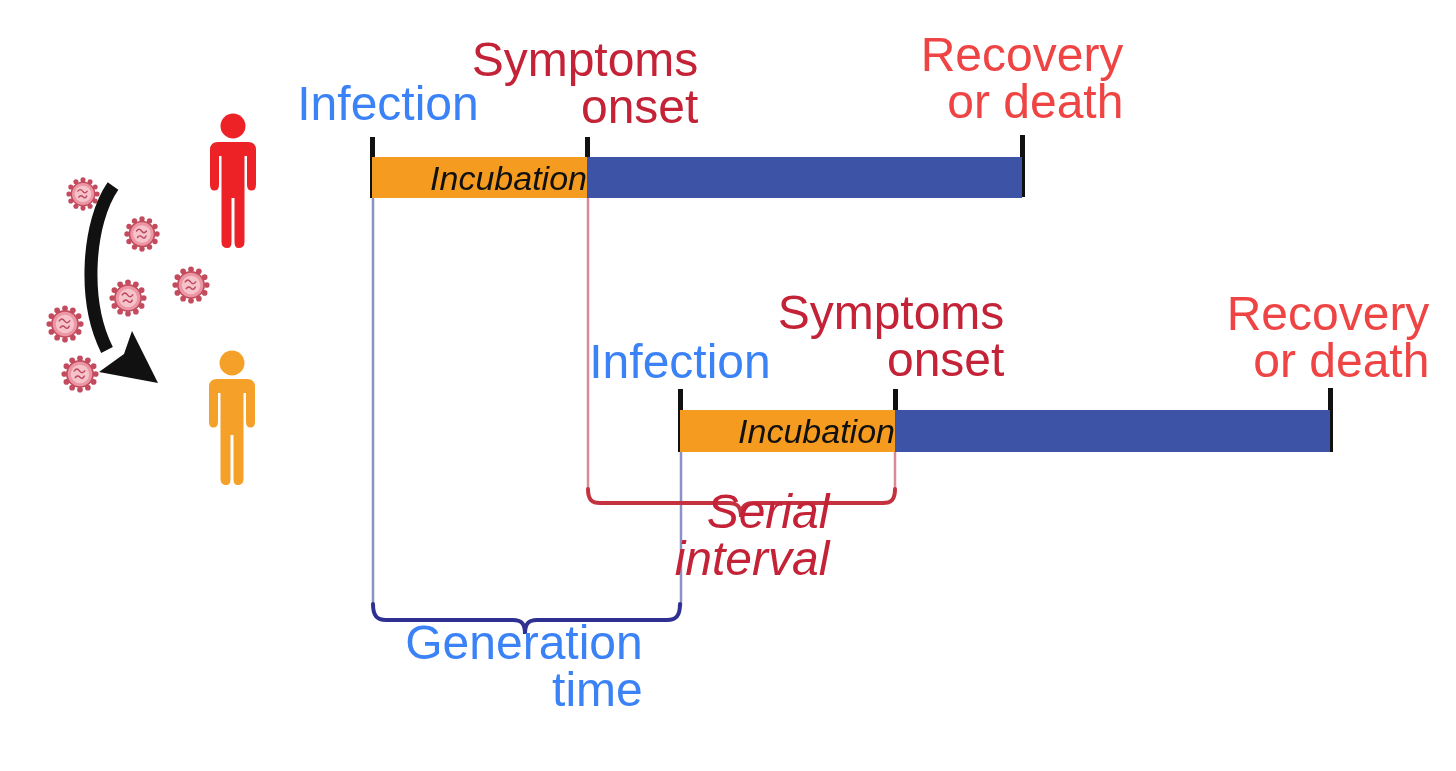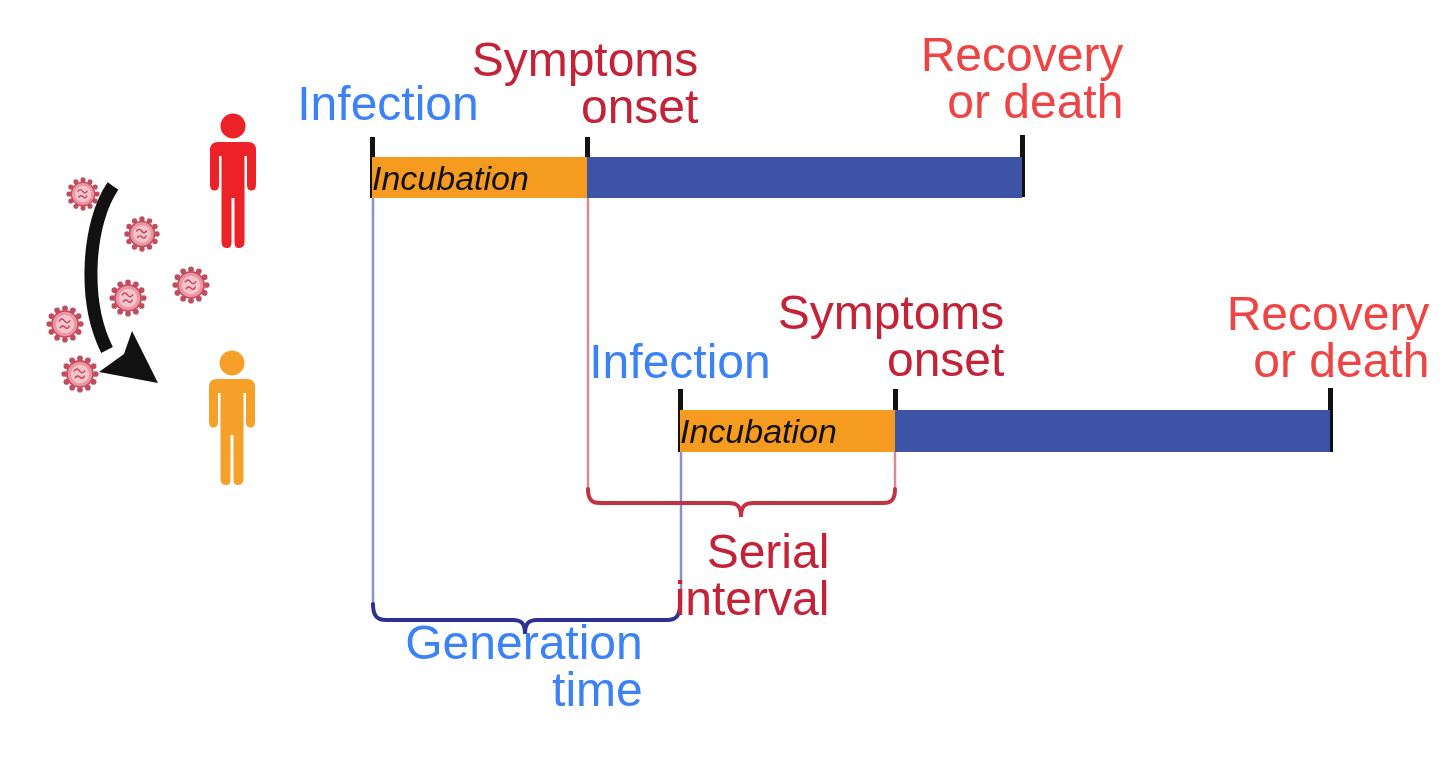--- a/index.html
+++ b/index.html
@@ -13,21 +13,21 @@
     position:absolute; text-align:right; white-space:pre-line;
     font-size:48px; line-height:47px; transform:translateX(-50%);
     letter-spacing:0px;
   }
   .lbl.blue   { color:#3b82f6; }
   .lbl.red    { color:#C32237; }
   .lbl.black  { color:#ef4444; }
 
   .tick { position:absolute; width:5px; background:#111111; }
 
-  .bar { position:absolute; display:flex; align-items:center; justify-content:flex-start; }
+  .bar { position:absolute; display:flex; align-items:center; justify-content:flex-end; }
   .bar.orange { background:#F59B20; }
   .bar.blue   { background:#3D53A6; }
   .incub {
     color:#111111; font-style:italic; font-size:34px; line-height:34px;
     font-family:"Liberation Sans", sans-serif;
   }
 </style>
 </head>
 <body>
 
@@ -111,18 +111,18 @@
 
   <div class="tick" style="left:677.5px; top:389px; height:63px;"></div>
   <div class="tick" style="left:892.5px; top:389px; height:63px;"></div>
   <div class="tick" style="left:1327.5px; top:388px; height:64px;"></div>
 
   <div class="bar orange" style="left:680px; top:410px; width:215px; height:42px;">
     <span class="incub">Incubation</span>
   </div>
   <div class="bar blue" style="left:895px; top:410px; width:435px; height:42px;"></div>
 
-  <div class="lbl red" style="left:752px; top:528px;">Serial
+  <div class="lbl red" style="left:752px; top:488px;font-style:italic;">Serial
 interval</div>
   <div class="lbl blue" style="left:524px; top:619px;">Generation
 time</div>
 
 </div>
 
 </body></html>

